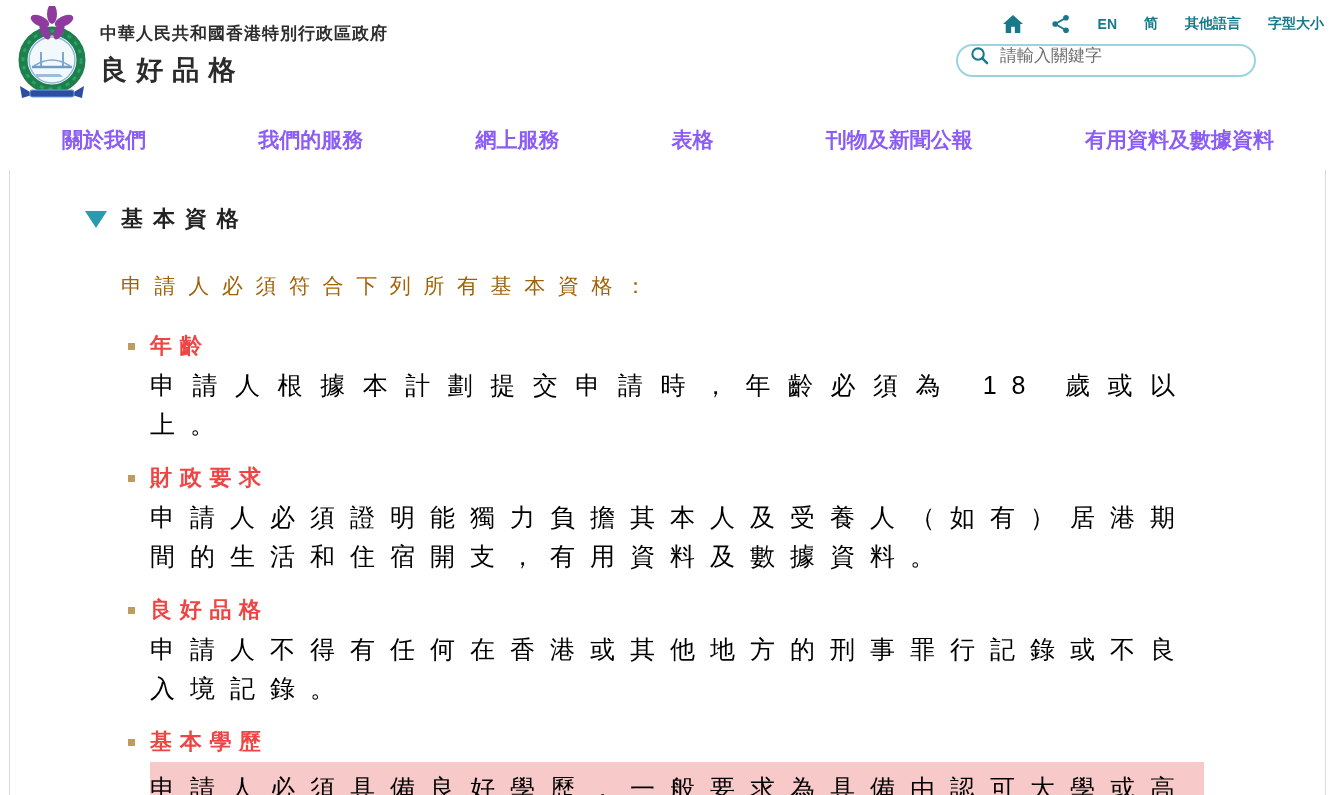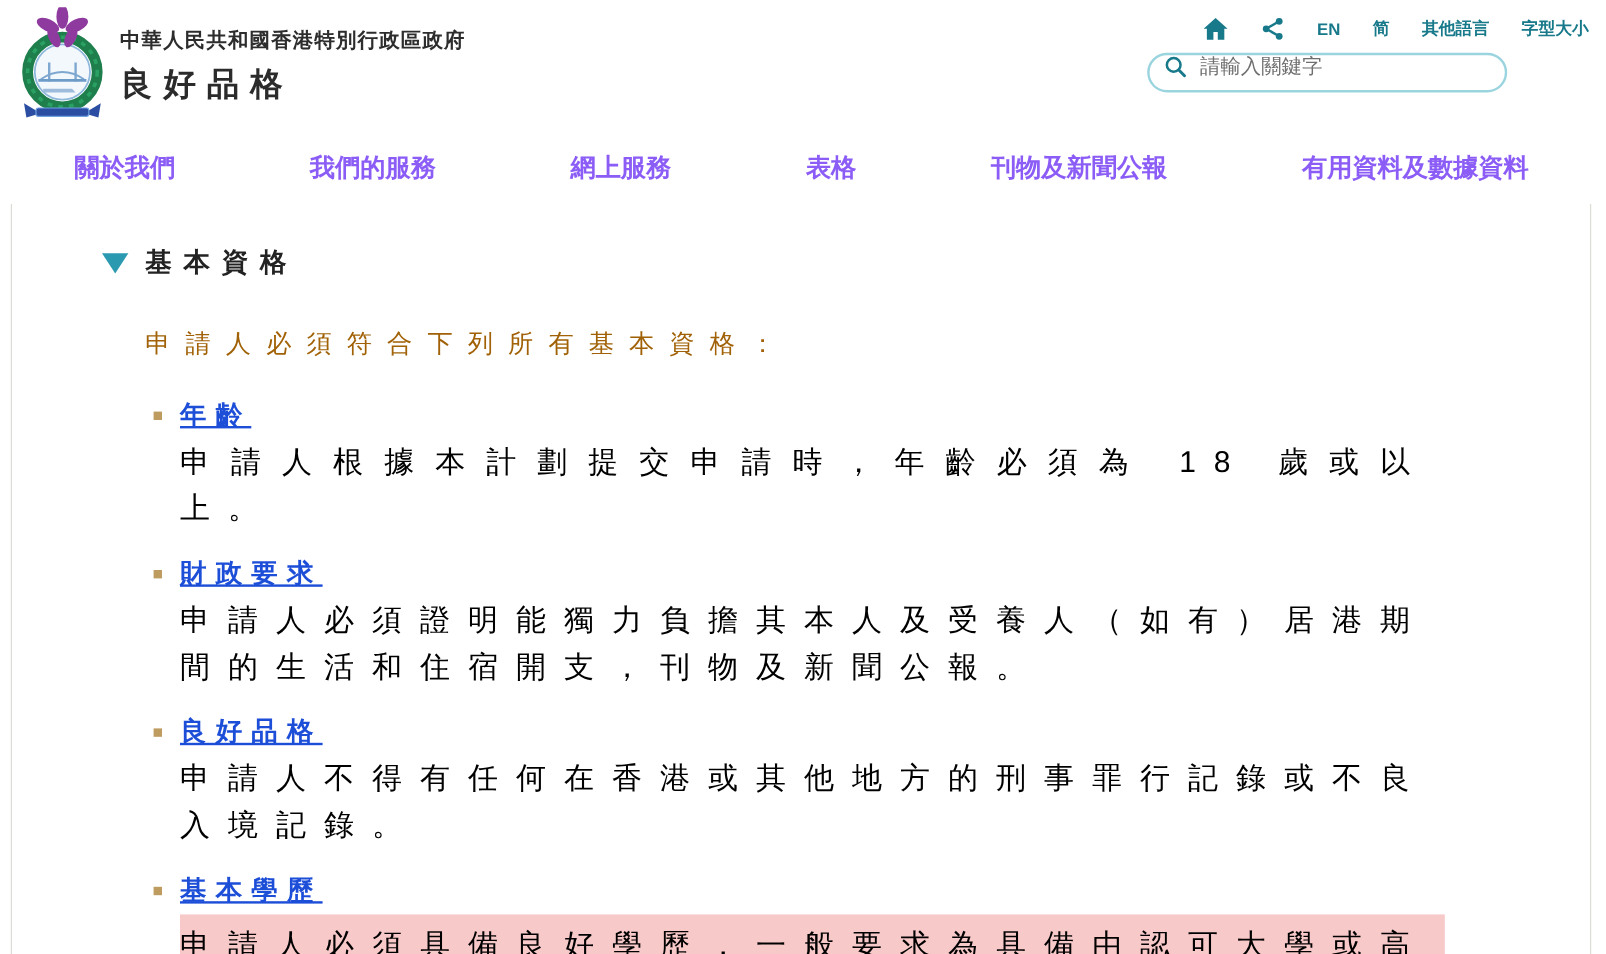--- a/index.html
+++ b/index.html
@@ -34,21 +34,21 @@
   .section-heading { display:flex; align-items:center; gap:14px; padding-left:75px; height:26px; }
   .tri { width:0; height:0; border-left:11px solid transparent; border-right:11px solid transparent;
          border-top:17px solid #2B9AB0; }
   .section-heading h2 { font-size:22px; font-weight:bold; letter-spacing:0.45em; color:#222; }
   .intro { margin:40px 0 32px 111px; font-size:21px; letter-spacing:0.6em; color:#a16207; }
 
   .req-list { list-style:none; padding-left:118px; }
   .req-list li { margin-bottom:20px; }
   .item-title { display:flex; align-items:center; gap:15px; margin-bottom:6px; height:28px; }
   .bullet { width:7px; height:7px; background:#BE9B5E; flex:0 0 auto; }
-  .item-title h3 { font-size:22px; font-weight:bold; letter-spacing:0.35em; color:#1d4ed8;text-decoration:underline; }
+  .item-title h3 { font-size:22px; font-weight:bold; letter-spacing:0.35em; color:#ef4444; }
   .item-body { margin-left:22px; width:1040px; font-size:25px; letter-spacing:0.6em; line-height:39px;
                color:#000000; text-align:justify; }
   .item-body.highlight { background:#F8C9C9; padding:7px 14px 8px 0; }
 </style>
 </head>
 <body>
 
 <div class="page">
 
   <header>
@@ -143,21 +143,21 @@
           <h3>年齡</h3>
         </div>
         <p class="item-body">申請人根據本計劃提交申請時，年齡必須為 18 歲或以上。</p>
       </li>
 
       <li>
         <div class="item-title">
           <span class="bullet"></span>
           <h3>財政要求</h3>
         </div>
-        <p class="item-body">申請人必須證明能獨力負擔其本人及受養人（如有）居港期間的生活和住宿開支，刊物及新聞公報。</p>
+        <p class="item-body">申請人必須證明能獨力負擔其本人及受養人（如有）居港期間的生活和住宿開支，有用資料及數據資料。</p>
       </li>
 
       <li>
         <div class="item-title">
           <span class="bullet"></span>
           <h3>良好品格</h3>
         </div>
         <p class="item-body">申請人不得有任何在香港或其他地方的刑事罪行記錄或不良入境記錄。</p>
       </li>
 

